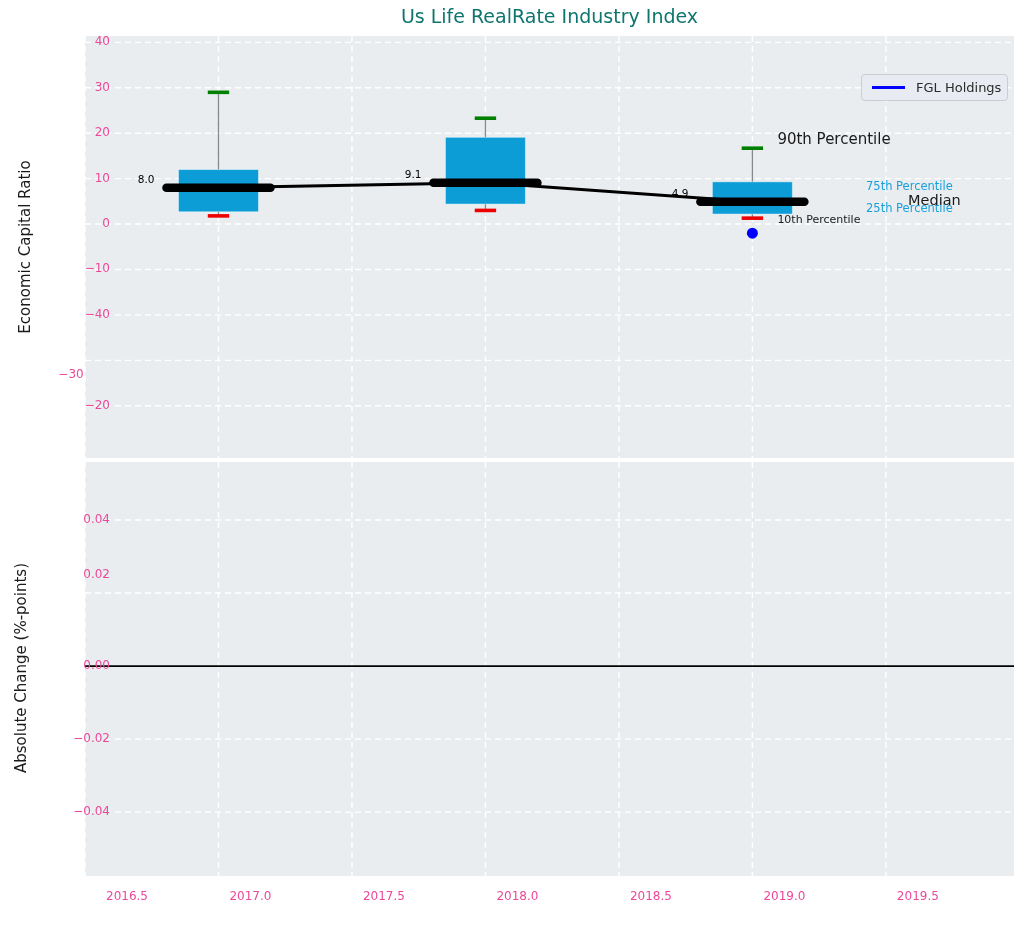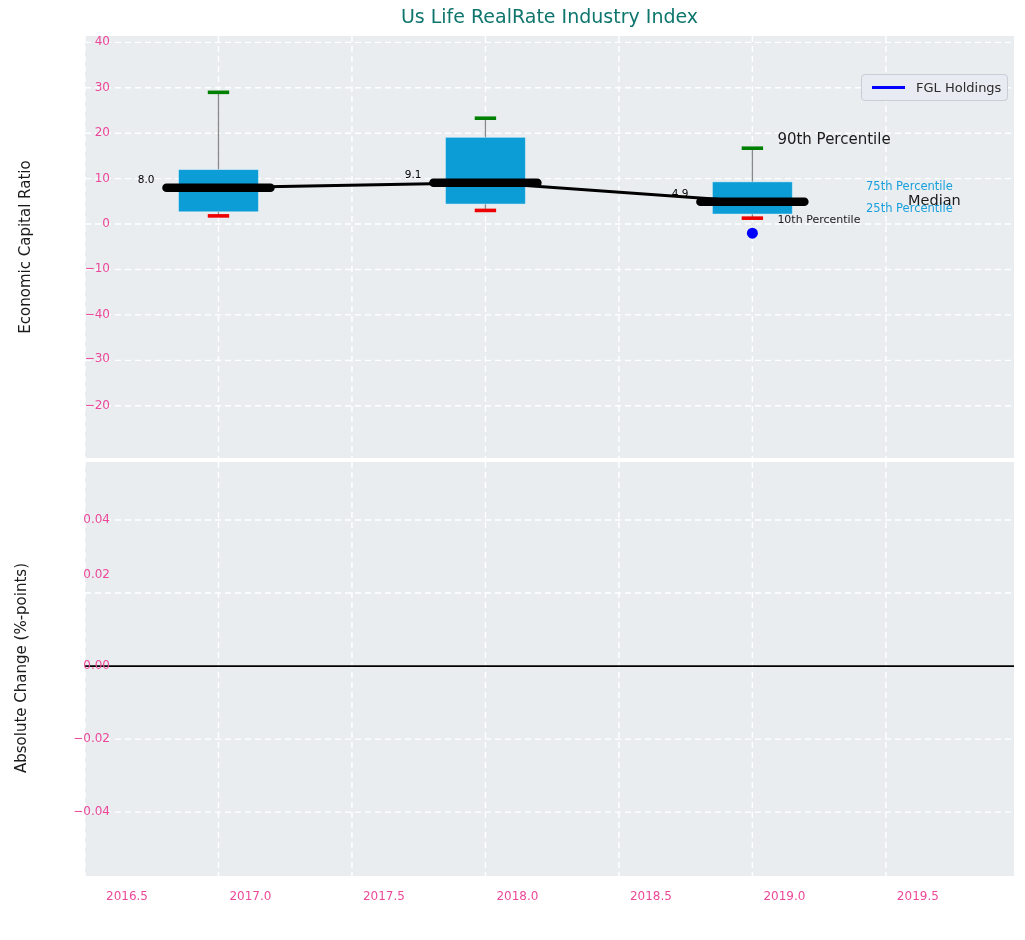--- a/index.html
+++ b/index.html
@@ -105,21 +105,21 @@
   </div>
 
   <div id="ticks">
       <div class="tick ytick" style="top: 34.3595px;">40</div>
       <div class="tick ytick" style="top: 79.7847px;">30</div>
       <div class="tick ytick" style="top: 125.21px;">20</div>
       <div class="tick ytick" style="top: 171px;">10</div>
       <div class="tick ytick" style="top: 216.06px;">0</div>
       <div class="tick ytick" style="top: 261.485px;">−10</div>
       <div class="tick ytick" style="top: 306.911px;">−40</div>
-      <div class="tick ytick" style="top: 351px;">−30</div>
+      <div class="tick ytick" style="top: 367px; text-align: center;">−30</div>
       <div class="tick ytick" style="top: 397.761px;">−20</div>
       <div class="tick ytick" style="top: 512.048px;">0.04</div>
       <div class="tick ytick" style="top: 567px;">0.02</div>
       <div class="tick ytick" style="top: 658.079px;">0.00</div>
       <div class="tick ytick" style="top: 731.095px;">−0.02</div>
       <div class="tick ytick" style="top: 804.111px;">−0.04</div>
       <div class="tick xtick" style="left: 60px;">2016.5</div>
       <div class="tick xtick" style="left: 183.477px; text-align: center;">2017.0</div>
       <div class="tick xtick" style="left: 316.954px;">2017.5</div>
       <div class="tick xtick" style="left: 450.431px;">2018.0</div>

